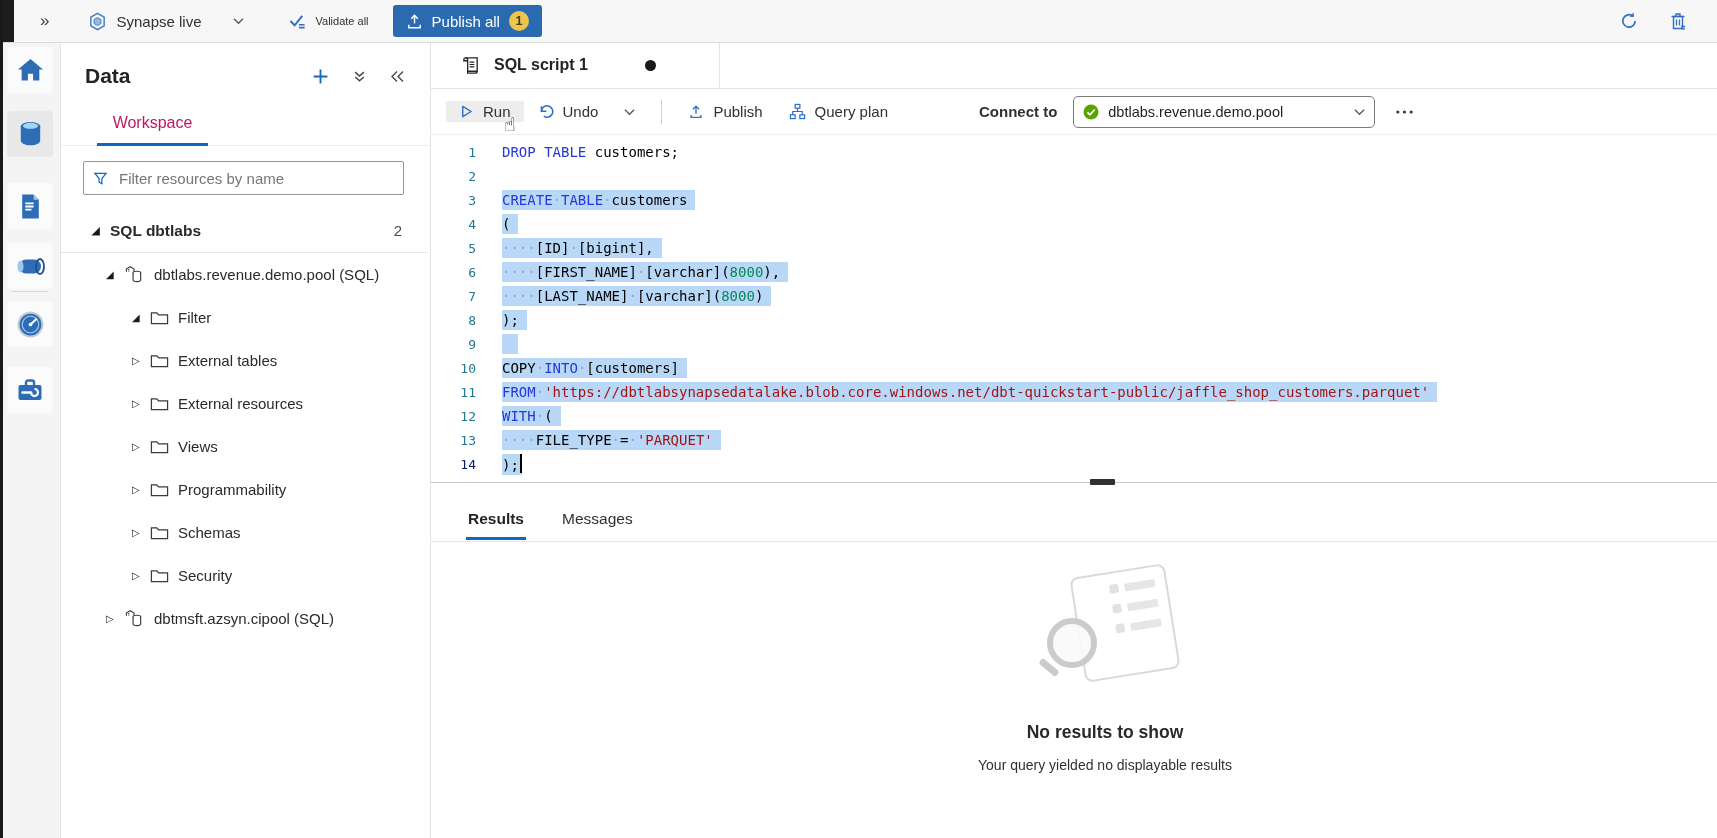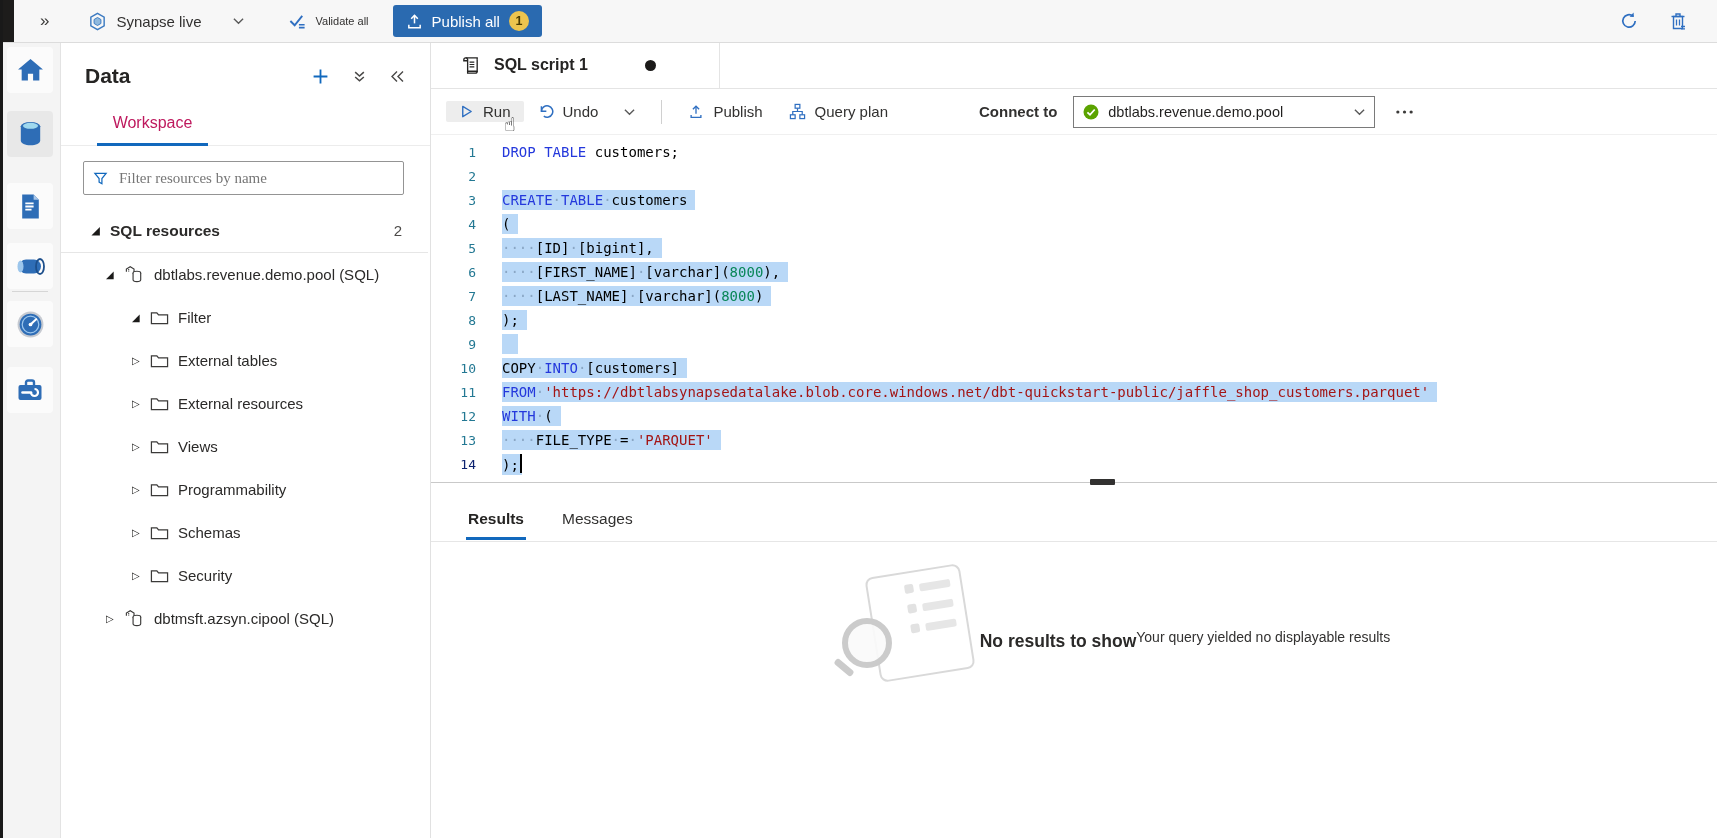--- a/index.html
+++ b/index.html
@@ -39,21 +39,21 @@
   .p-head{display:flex;align-items:center;padding:22px 26px 0 25px}
   .p-title{font-size:21px;font-weight:bold;color:#252423;flex:1}
   .p-act{display:flex;align-items:center;gap:24px}
   .p-act>span{cursor:pointer}
   .p-tabs{display:flex;margin-top:16px;border-bottom:1px solid #ececec}
   .ptab{width:50%;text-align:center;font-size:16px;color:#3b3a39;padding:10px 0 13px;position:relative;cursor:pointer}
   .ptab.active{color:#be185d}
   .ptab.active::after{content:"";position:absolute;left:20%;right:20%;bottom:-1px;height:3px;background:var(--c-accent,#1168bd)}
   .filter{margin:15px 26px 0 23px;height:32px;border:1px solid #949494;border-radius:2px;
     display:flex;align-items:center;padding:0 9px;gap:9px;background:#fff}
-  .filter input{border:none;outline:none;flex:1;font-size:15px;font-family:Liberation Serif, serif;color:#323130}
+  .filter input{border:none;outline:none;flex:1;font-size:15px;font-family:Liberation Sans, sans-serif;color:#323130}
   .filter input::placeholder{color:#767676}
   .tree{margin-top:14px}
   .trow{display:flex;align-items:center;height:43px;font-size:15px;color:#2b2a29;cursor:pointer}
   .trow .arrow{width:18px;font-size:10px;color:#1b1a19;flex-shrink:0}
   .trow .ticon{margin-right:9px;flex-shrink:0;display:flex}
   .trow.root{font-weight:bold;font-size:15.5px;border-bottom:1px solid #e6e6e6;margin:0 2px 0 0}
   .trow .count{margin-left:auto;margin-right:26px;font-weight:normal;color:#4d4b49;font-size:15px}
 
   
   .pane{position:absolute;left:430px;top:42px;width:1500px;height:796px;display:flex;flex-direction:column;background:#fff}
@@ -63,21 +63,21 @@
   .dirty{width:11px;height:11px;border-radius:50%;background:#1b1a19;margin-left:44px;flex-shrink:0}
   .ts-right{margin-left:auto;display:flex;align-items:center;gap:30px;padding-right:18px}
   .ts-right>span{cursor:pointer}
 
   .toolbar{height:45px;border-bottom:1px solid #f0f0f0;display:flex;align-items:center;padding-left:16px;font-size:15px;color:#323130;flex-shrink:0}
   .tbtn{display:flex;align-items:center;gap:9px;padding:2px 13px;border-radius:2px;cursor:pointer;white-space:nowrap}
   .run{background:#ededed;position:relative}
   .run-cursor{position:absolute;right:8px;bottom:-13px;font-size:19px;color:#111;font-family:"DejaVu Sans",sans-serif}
   .tsep{width:1px;height:24px;background:#d0d0d0;margin:0 13px}
   .connect-lbl{font-weight:bold;margin-left:78px;white-space:nowrap}
-  .dropdown{margin-left:16px;width:282px;height:30px;border:1px solid #7a7a7a;border-radius:0;
+  .dropdown{margin-left:16px;width:282px;height:30px;border:1px solid #7a7a7a;border-radius:5px;
     display:flex;align-items:center;padding:0 9px;gap:9px;cursor:pointer;background:#fff}
   .dropdown .v{flex:1;font-size:14.5px;color:#201f1e;white-space:nowrap;overflow:hidden}
   .ellip{margin-left:20px;cursor:pointer}
   .tb-right{margin-left:auto;display:flex;align-items:center;gap:30px;padding-right:18px}
   .tb-right>span{cursor:pointer}
 
   
   .codearea{height:342px;position:relative;padding-top:5px;flex-shrink:0;
     font-family:"DejaVu Sans Mono",monospace;cursor:text;overflow:hidden}
   .cl{display:flex;height:24px;align-items:center}
@@ -100,21 +100,21 @@
   .splitter{height:14px;border-top:1px solid #c9c9c9;position:relative;flex-shrink:0;cursor:row-resize}
   .grip{position:absolute;left:44%;top:-4px;width:25px;height:6px;background:#323130;border-radius:1px}
   .resultsbar{height:44px;display:flex;align-items:center;padding-left:37px;gap:36px;
     border-bottom:1px solid #e6e6e6;flex-shrink:0;font-size:15.5px}
   .rtab{position:relative;padding:12px 1px;color:#323130;cursor:pointer}
   .rtab.active{font-weight:bold;color:#252423}
   .rtab.active::after{content:"";position:absolute;left:-1px;right:-1px;bottom:0;height:3px;background:var(--c-accent,#1168bd)}
   .rb-collapse{margin-left:auto;margin-right:24px;cursor:pointer}
 
   .resultsarea{flex:1;display:flex;flex-direction:column;align-items:center;padding-top:18px;overflow:hidden}
-  .empty-wrap{display:flex;flex-direction:row;align-items:center;margin-right:150px}
+  .empty-wrap{display:flex;flex-direction:column;align-items:center;margin-right:150px}
   .illu{position:relative;width:160px;height:132px;margin-top:8px}
   .sheet{position:absolute;left:52px;top:2px;width:92px;height:102px;background:#fff;border:2.5px solid #d9d9d9;
     border-radius:8px;transform:rotate(-9deg)}
   .sheet .r{display:flex;gap:6px;margin:11px 10px 0 36px;align-items:center}
   .sheet .sq{width:9px;height:9px;background:#e2e2e2;border-radius:2px;flex-shrink:0}
   .sheet .bar{flex:1;height:8px;background:#e6e6e6;border-radius:2px}
   .lens{position:absolute;left:22px;top:50px;width:38px;height:38px;border:6px solid #cbcbcb;border-radius:50%;
     background:rgba(250,250,250,.9)}
   .handle{position:absolute;left:13px;top:96px;width:22px;height:7px;background:#cbcbcb;border-radius:3px;transform:rotate(40deg)}
   .empty-title{margin-top:22px;font-size:17.5px;font-weight:bold;color:#2b2a29}
@@ -270,21 +270,21 @@
     <span>
         <svg width="15" height="15" viewBox="0 0 16 16">
           <path d="M2 2.5 H14 L9.5 8 V13.5 L6.5 11.8 V8 Z" fill="none" stroke="#1168bd" stroke-width="1.3"></path>
         </svg>
       </span>
     <input value="" placeholder="Filter resources by name" style="">
   </div>
   <div class="tree" id="tree">
       <div class="trow root" style="padding-left: 32px;">
         <span class="arrow">◢</span>
-        <span>SQL resources</span>
+        <span>SQL dbtlabs</span>
         <span class="count">2</span>
       </div>
       <div class="trow" style="padding-left: 46px;">
         <span class="arrow">◢</span>
         <span class="ticon">
           <svg width="21" height="21" viewBox="0 0 22 22">
             <path d="M2.5 8 V5.2 L6.5 2.8 L10.5 5.2 V8" fill="none" stroke="#3b3a39" stroke-width="1.2"></path>
             <path d="M4.3 5.8 h1.2 M4.3 7.4 h1.2" stroke="#3b3a39" stroke-width="1"></path>
             <ellipse cx="13.5" cy="9.5" rx="4" ry="1.9" fill="#fff" stroke="#3b3a39" stroke-width="1.2"></ellipse>
             <path d="M9.5 9.5 V16.5 C9.5 17.6 11.3 18.4 13.5 18.4 C15.7 18.4 17.5 17.6 17.5 16.5 V9.5" fill="#fff" stroke="#3b3a39" stroke-width="1.2"></path>

